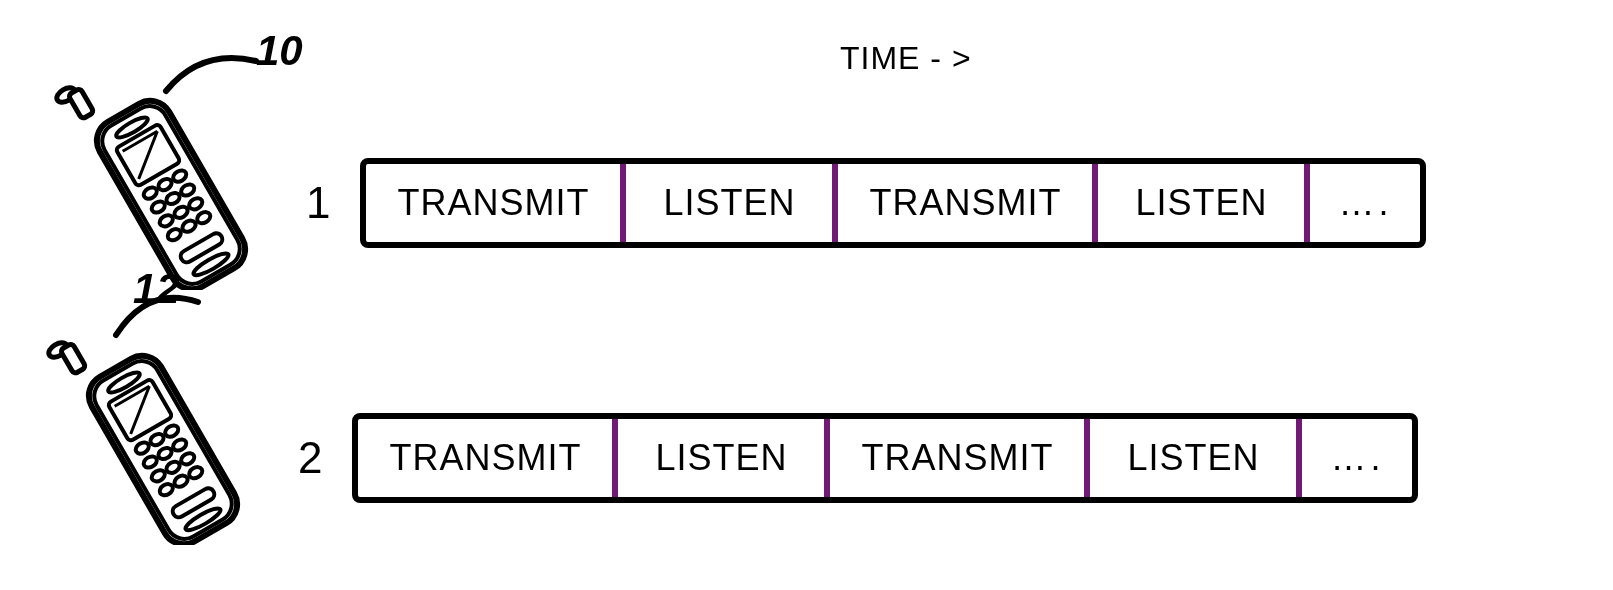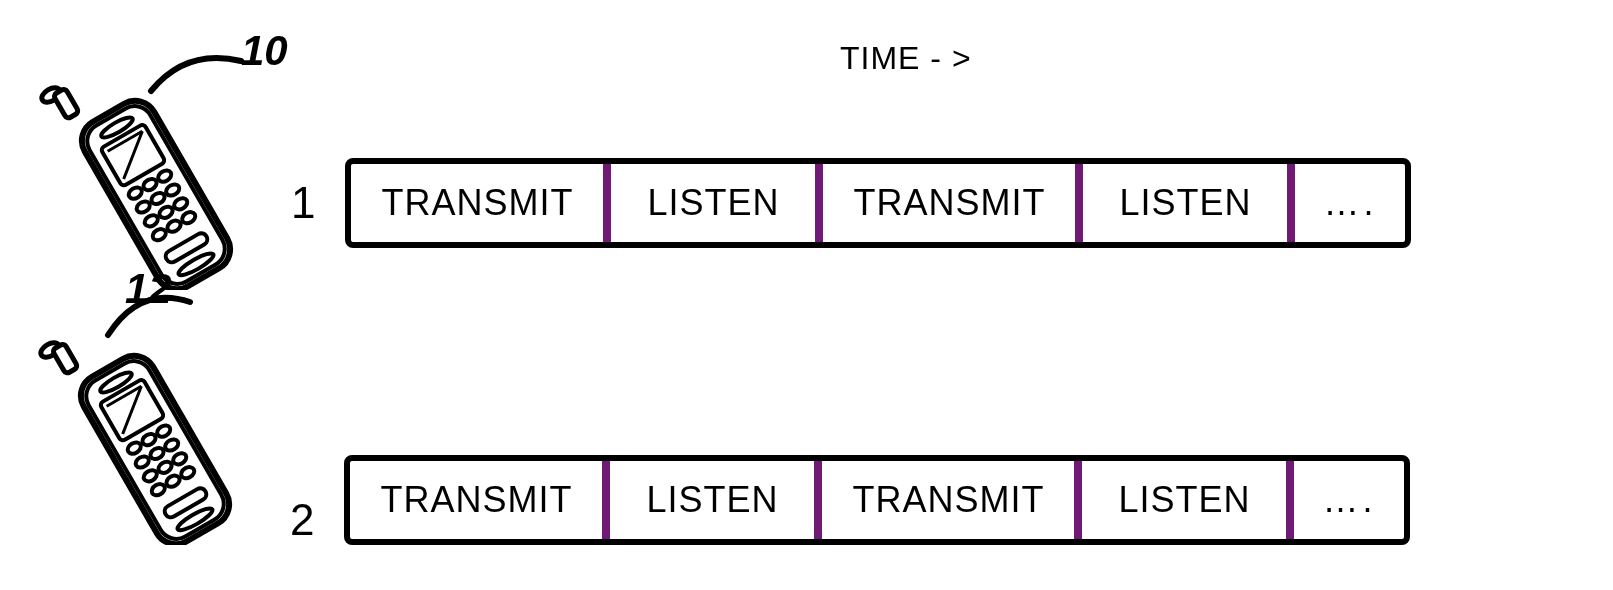--- a/index.html
+++ b/index.html
@@ -21,22 +21,22 @@
       left: 840px;
       font-size: 32px;
       font-weight: 500;
       letter-spacing: 1px;
     }
     .row {
       position: absolute;
       display: flex;
       align-items: center;
     }
-    .row1 { top: 65px; left: 21px; }
-    .row2 { top: 320px; left: 20px; align-items: flex-end; }
+    .row1 { top: 65px; left: 36px; }
+    .row2 { top: 320px; left: 28px; }
     .phone-wrap {
       position: relative;
       width: 260px;
       height: 225px;
     }
     .phone-callout {
       position: absolute;
       font-size: 42px;
       font-weight: bold;
       font-style: italic;
@@ -54,21 +54,21 @@
       display: flex;
       border: 6px solid black;
       border-radius: 8px;
       height: 90px;
     }
     .row1 .slot-table { margin-top: 50px; }
     .row2 .slot-table { margin-top: 50px; }
     .row1 .row-number { margin-top: 50px; }
     .row2 .row-number { margin-top: 50px; }
     .slot {
-      border-right: 8px solid #701a75;
+      border-right: 6px solid #701a75;
       display: flex;
       align-items: center;
       justify-content: center;
       font-size: 36px;
       font-weight: 500;
       letter-spacing: 1px;
       padding: 0 22px;
     }
     .slot:last-child { border-right: none; }
     .slot.transmit { width: 260px; }

